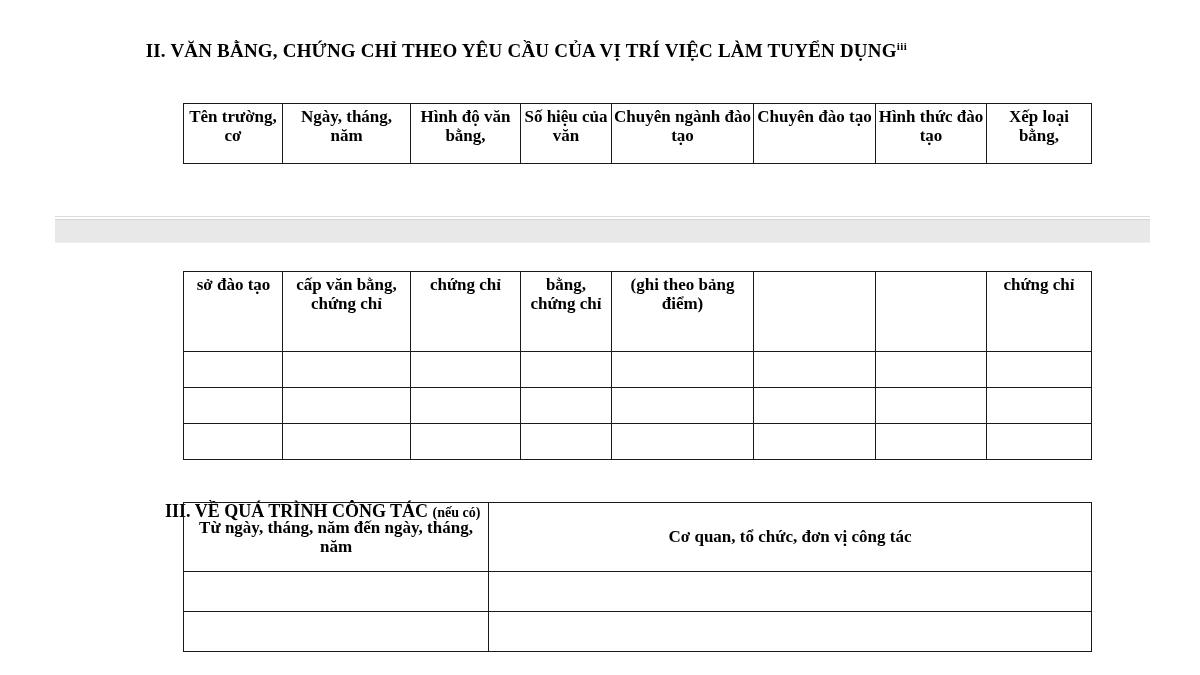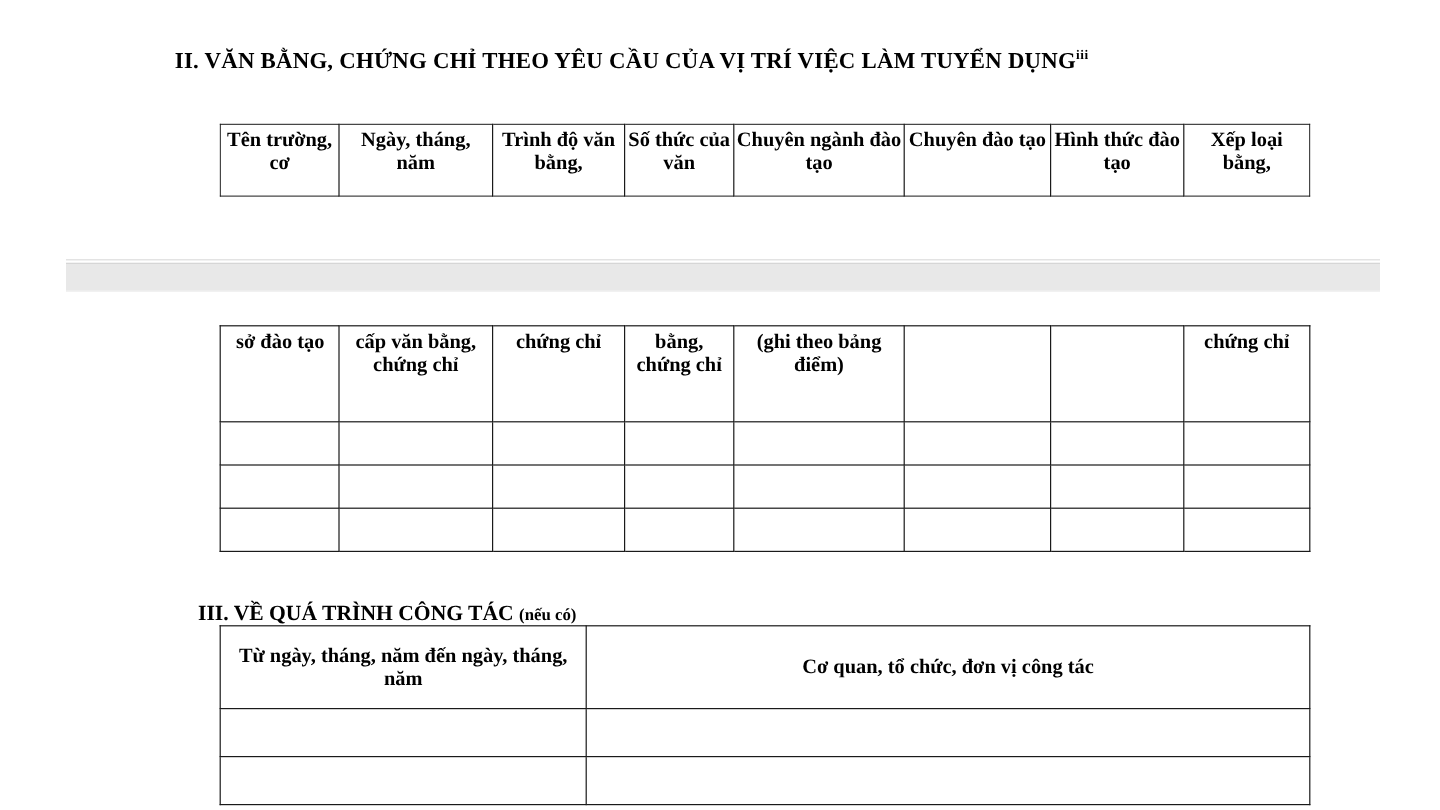--- a/index.html
+++ b/index.html
@@ -112,21 +112,21 @@
     height: 32px;
   }
   #table-edu-cont td.left {
     text-align: center;
     padding-left: 3px;
   }
 
   
   #table-work {
     left: 165px;
-    top: 521px;
+    top: 502px;
     width: 908px;
     border-radius: 29px;
   }
   #table-work td {
     vertical-align: middle;
   }
   #table-work td.hdr {
     height: 68px;
     padding: 0 6px;
   }
@@ -155,24 +155,24 @@
   </colgroup>
   <tbody>
     <tr>
       <td>
           <span class="cell-text">Tên trường, cơ</span>
         </td>
       <td>
           <span class="cell-text">Ngày, tháng, năm</span>
         </td>
       <td>
-          <span class="cell-text">Trình độ văn bằng,</span>
-        </td>
-      <td>
-          <span class="cell-text">Số thức của văn</span>
+          <span class="cell-text">Hình độ văn bằng,</span>
+        </td>
+      <td>
+          <span class="cell-text">Số hiệu của văn</span>
         </td>
       <td>
           <span class="cell-text">Chuyên ngành đào tạo</span>
         </td>
       <td>
           <span class="cell-text">Chuyên đào tạo</span>
         </td>
       <td>
           <span class="cell-text">Hình thức đào tạo</span>
         </td>

